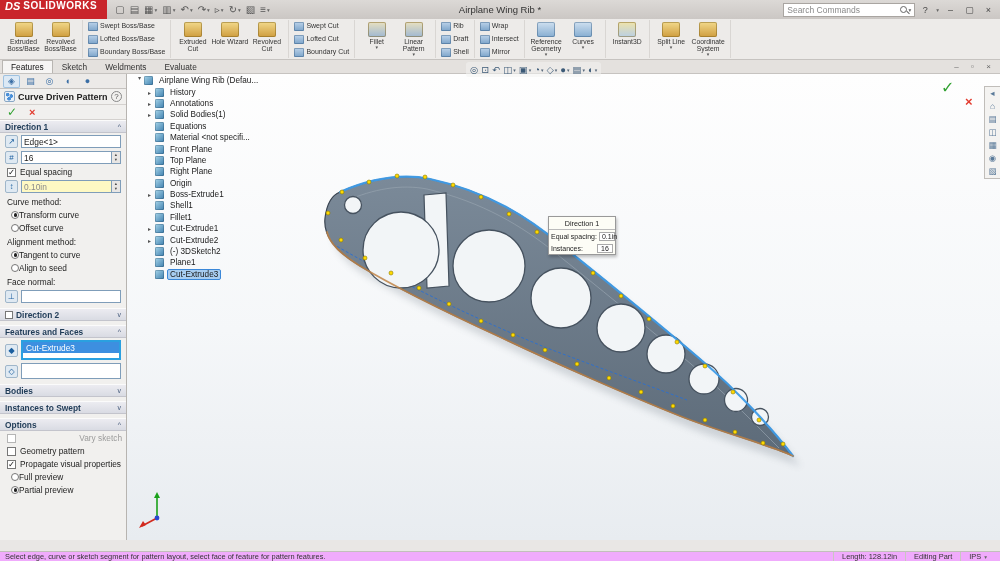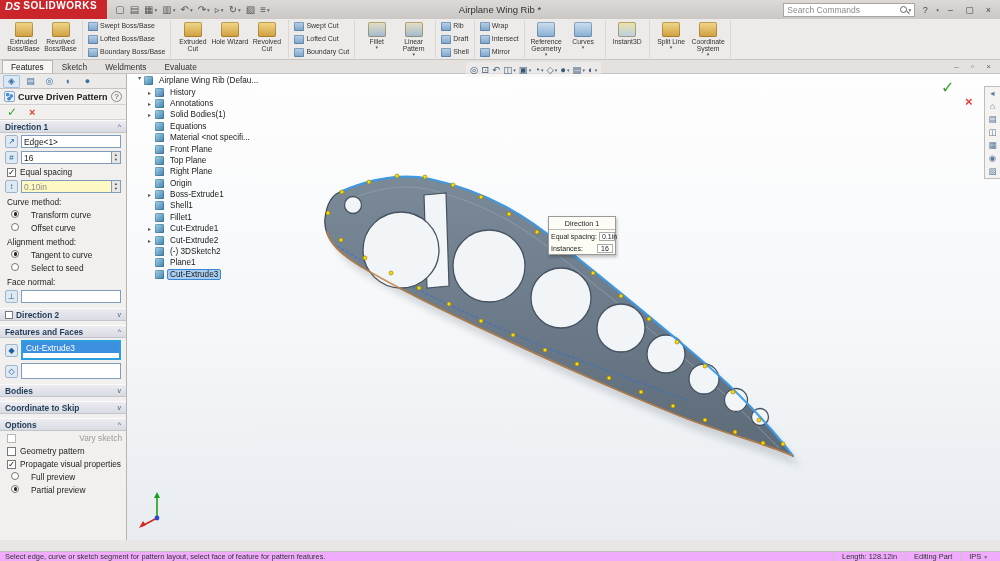--- a/index.html
+++ b/index.html
@@ -80,21 +80,21 @@
   .pm-input.disabled{background:#fef9c3;color:#8a8a8a;}
   .pm-spinwrap{flex:1;display:flex;align-items:stretch;min-width:0;}
   .pm-spin{width:9px;border:1px solid #7f9db9;border-left:none;background:#e8e6e4;display:flex;flex-direction:column;align-items:center;justify-content:center;font-size:4.5px;color:#444;}
   .pm-spin i{font-style:normal;line-height:4.5px;}
   .pm-check{display:flex;align-items:center;gap:4px;padding:2px 4px 1px 7px;font-size:8.3px;color:#222;}
   .cbox{width:9px;height:9px;border:1px solid #777;background:#fff;flex:none;position:relative;}
   .is-checked .cbox::after,.pm-check.checked .cbox::after{content:"✓";position:absolute;left:0;top:-2px;font-size:8.5px;color:#222;}
   .is-disabled{color:#9b9b9b;justify-content:space-between;}
   .is-disabled .cbox{border-color:#b5b5b5;}
   .pm-label{padding:3px 5px 1px 7px;font-size:8.3px;color:#222;}
-  .pm-radio{display:flex;gap:12px;padding:1.5px 4px 1.5px 11px;font-size:8.3px;color:#222;}
+  .pm-radio{display:flex;align-items:center;gap:0;padding:1.5px 4px 1.5px 11px;font-size:8.3px;color:#222;}
   .rdot{width:8px;height:8px;border:1px solid #777;border-radius:50%;background:#fff;flex:none;position:relative;}
   .is-selected .rdot::after{content:"";position:absolute;left:1.5px;top:1.5px;width:3.5px;height:3.5px;border-radius:50%;background:#222;}
   .pm-list{flex:1;border:1px solid #7f9db9;background:#fff;overflow:hidden;min-width:0;}
   .pm-list.focus{border:2px solid #2aa0e0;height:20px;}
   .pm-list.empty{height:16px;}
   .pm-list-item{height:11px;background:#3d8fe0;color:#fff;font-size:8.3px;display:flex;align-items:center;padding:0 3px;}
 
   
   .ftree{position:absolute;left:10px;top:1px;width:112px;z-index:3;}
   .tr-row{display:flex;align-items:center;height:11.4px;}
@@ -463,21 +463,21 @@
           </label>
           </div>
         <div class="pm-label" data-name="alignment-method-label">Alignment method:</div>
         <div>
             <label class="pm-radio is-selected" data-name="alignment-method-radio">
             <span class="rdot" data-name="radio-dot"></span>
             <span>Tangent to curve</span>
           </label>
             <label class="pm-radio" data-name="alignment-method-radio">
             <span class="rdot" data-name="radio-dot"></span>
-            <span>Select to seed</span>
+            <span>Align to seed</span>
           </label>
           </div>
         <div class="pm-label" data-name="face-normal-label">Face normal:</div>
         <div class="pm-row" data-name="face-normal-row">
           <span class="pm-fico" data-name="face-normal-icon">⊥</span>
           <input class="pm-input" data-name="face-normal-field" style="">
         </div>
 
         <div class="pm-header" data-name="direction2-header">
           <span class="cbox" style="width:8px;height:8px" data-name="direction2-checkbox"></span>
@@ -498,21 +498,21 @@
         <div class="pm-row" data-name="faces-to-pattern-row">
           <span class="pm-fico" data-name="faces-to-pattern-icon">◇</span>
           <div class="pm-list empty" data-name="faces-to-pattern-list"></div>
         </div>
 
         <div class="pm-header" data-name="bodies-header">
           <span>Bodies</span>
           <span class="pm-chev" data-name="expand-chevron-icon">v</span>
         </div>
         <div class="pm-header" data-name="instances-to-skip-header">
-          <span>Coordinate to Skip</span>
+          <span>Instances to Swept</span>
           <span class="pm-chev" data-name="expand-chevron-icon">v</span>
         </div>
         <div class="pm-header" data-name="options-header">
           <span>Options</span>
           <span class="pm-chev" data-name="collapse-chevron-icon">^</span>
         </div>
         <div>
             <label class="pm-check is-disabled" data-name="options-checkbox">
             <span class="cbox" data-name="checkbox-box"></span>
             <span>Vary sketch</span>

